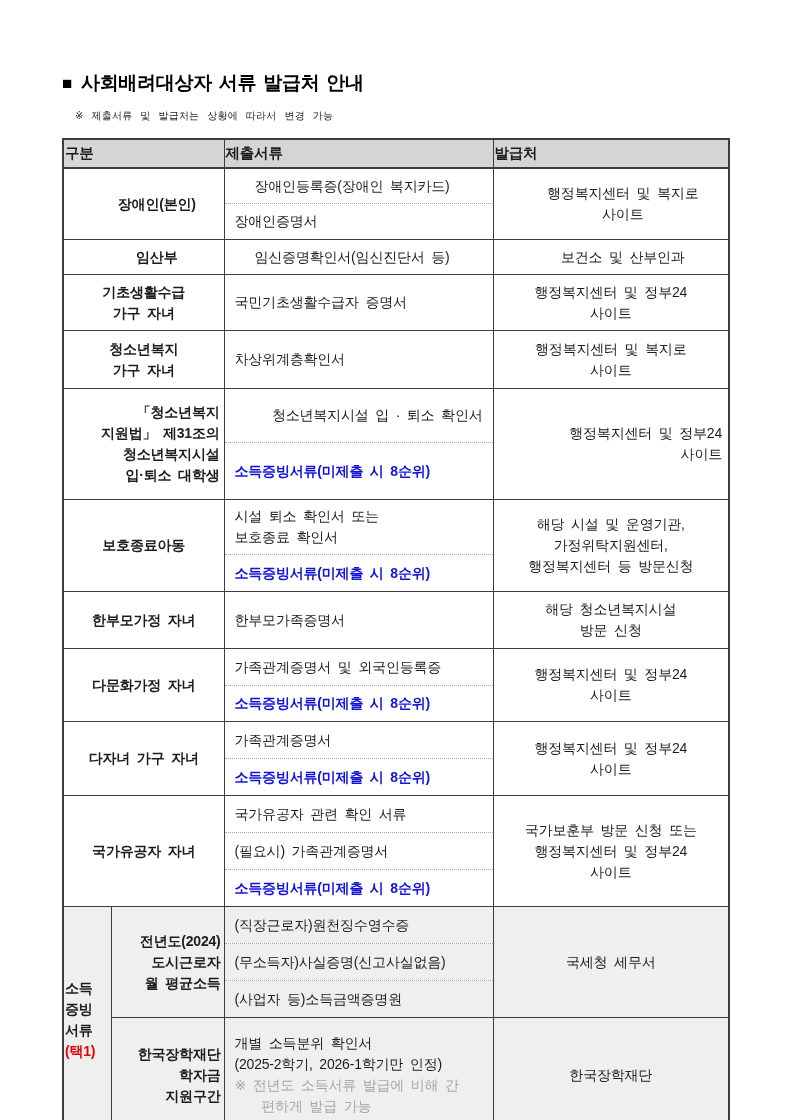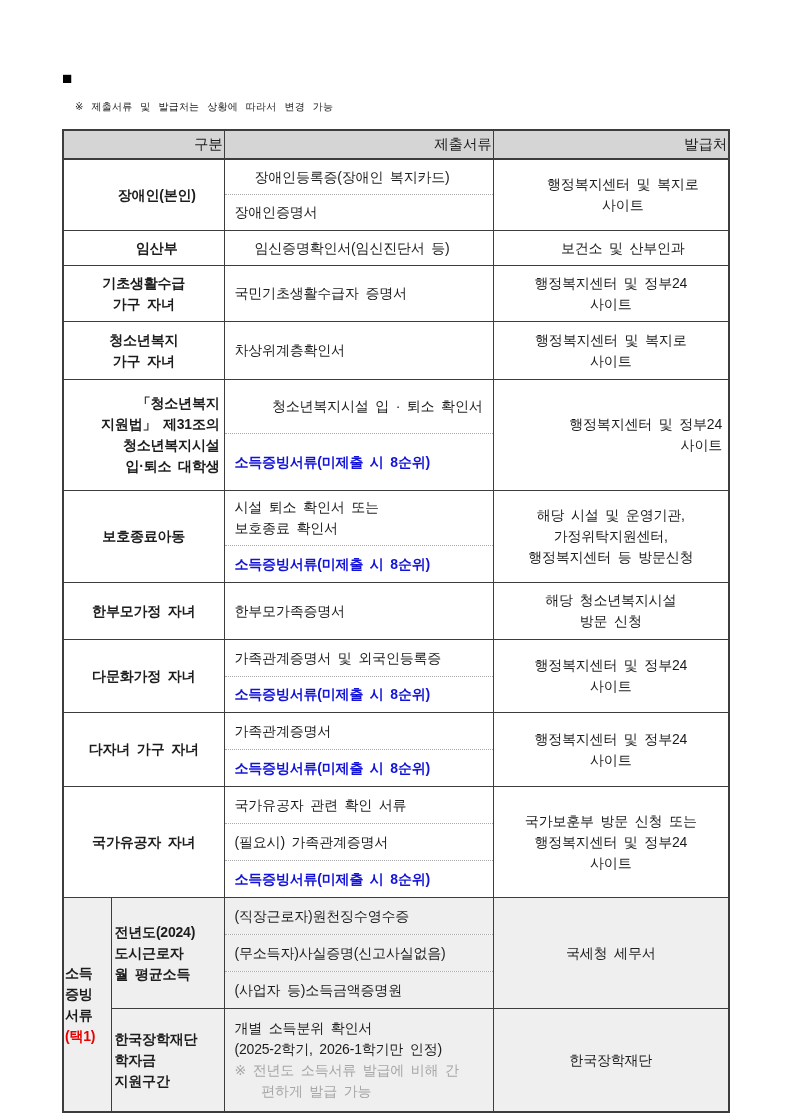--- a/index.html
+++ b/index.html
@@ -26,47 +26,48 @@
   col.c-vlab{width:48px;}
   col.c-cat{width:113px;}
   col.c-doc{width:269px;}
   col.c-iss{width:236px;}
   th,td{
     border:1px solid #3d3d3d;
     font-size:14px;line-height:1.5;word-spacing:3px;letter-spacing:-0.2px;
     vertical-align:middle;white-space:pre-line;overflow:hidden;
   }
   th{
-    background:#d5d5d5;font-weight:normal;text-align:right;
+    background:#d5d5d5;font-weight:bold;text-align:left;
     height:25px;font-size:14.5px;border-bottom:2px solid #3d3d3d;
   }
   td.cat{font-weight:bold;text-align:center;padding:2px 4px;margin-left:23px;}
   td.doc{text-align:left;padding:3px 10px;}
   td.iss{text-align:center;padding:3px 6px;}
   td.blue{color:#1212d9;font-weight:bold;}
   
   td.db{border-bottom:1px dotted #a9a9a9;}
   td.dt{border-top:1px dotted #a9a9a9;}
   
   tr.inc td{background:#efefef;}
   td.vlabel{font-weight:bold;padding:2px 1px;line-height:1.5;margin-left:32px;}
   td.vlabel .choice{color:#e60000;}
-  td.cat2{font-weight:bold;text-align:left;padding:8px 3px;}
+  td.cat2{font-weight:bold;text-align:right;padding:14px 3px;}
   .note{color:#a6a6a6;white-space:pre-wrap;word-spacing:3px;} tr.h28 td{height:28px;padding-left:30px;} tr.h29 td{height:29px;}
   tr.h30 td{height:30px;} tr.h47 td{height:47px;text-align:right;}
   tr.h48 td{height:48px;} tr.h49 td{height:49px;} tr.h50 td{height:50px;}
   tr.h51 td{height:51px;} tr.h86 td{height:86px;}
 </style>
 </head>
 <body>
 
 <div class="doc-wrap">
 
   <h1 class="title">
       <span class="bullet">■</span>
+      <span>사회배려대상자 서류 발급처 안내</span>
     </h1>
 
   <p class="subtitle">※ 제출서류 및 발급처는 상황에 따라서 변경 가능</p>
 
   <table class="main">
     <colgroup>
       <col class="c-vlab">
         <col class="c-cat">
         <col class="c-doc">
         <col class="c-iss">

